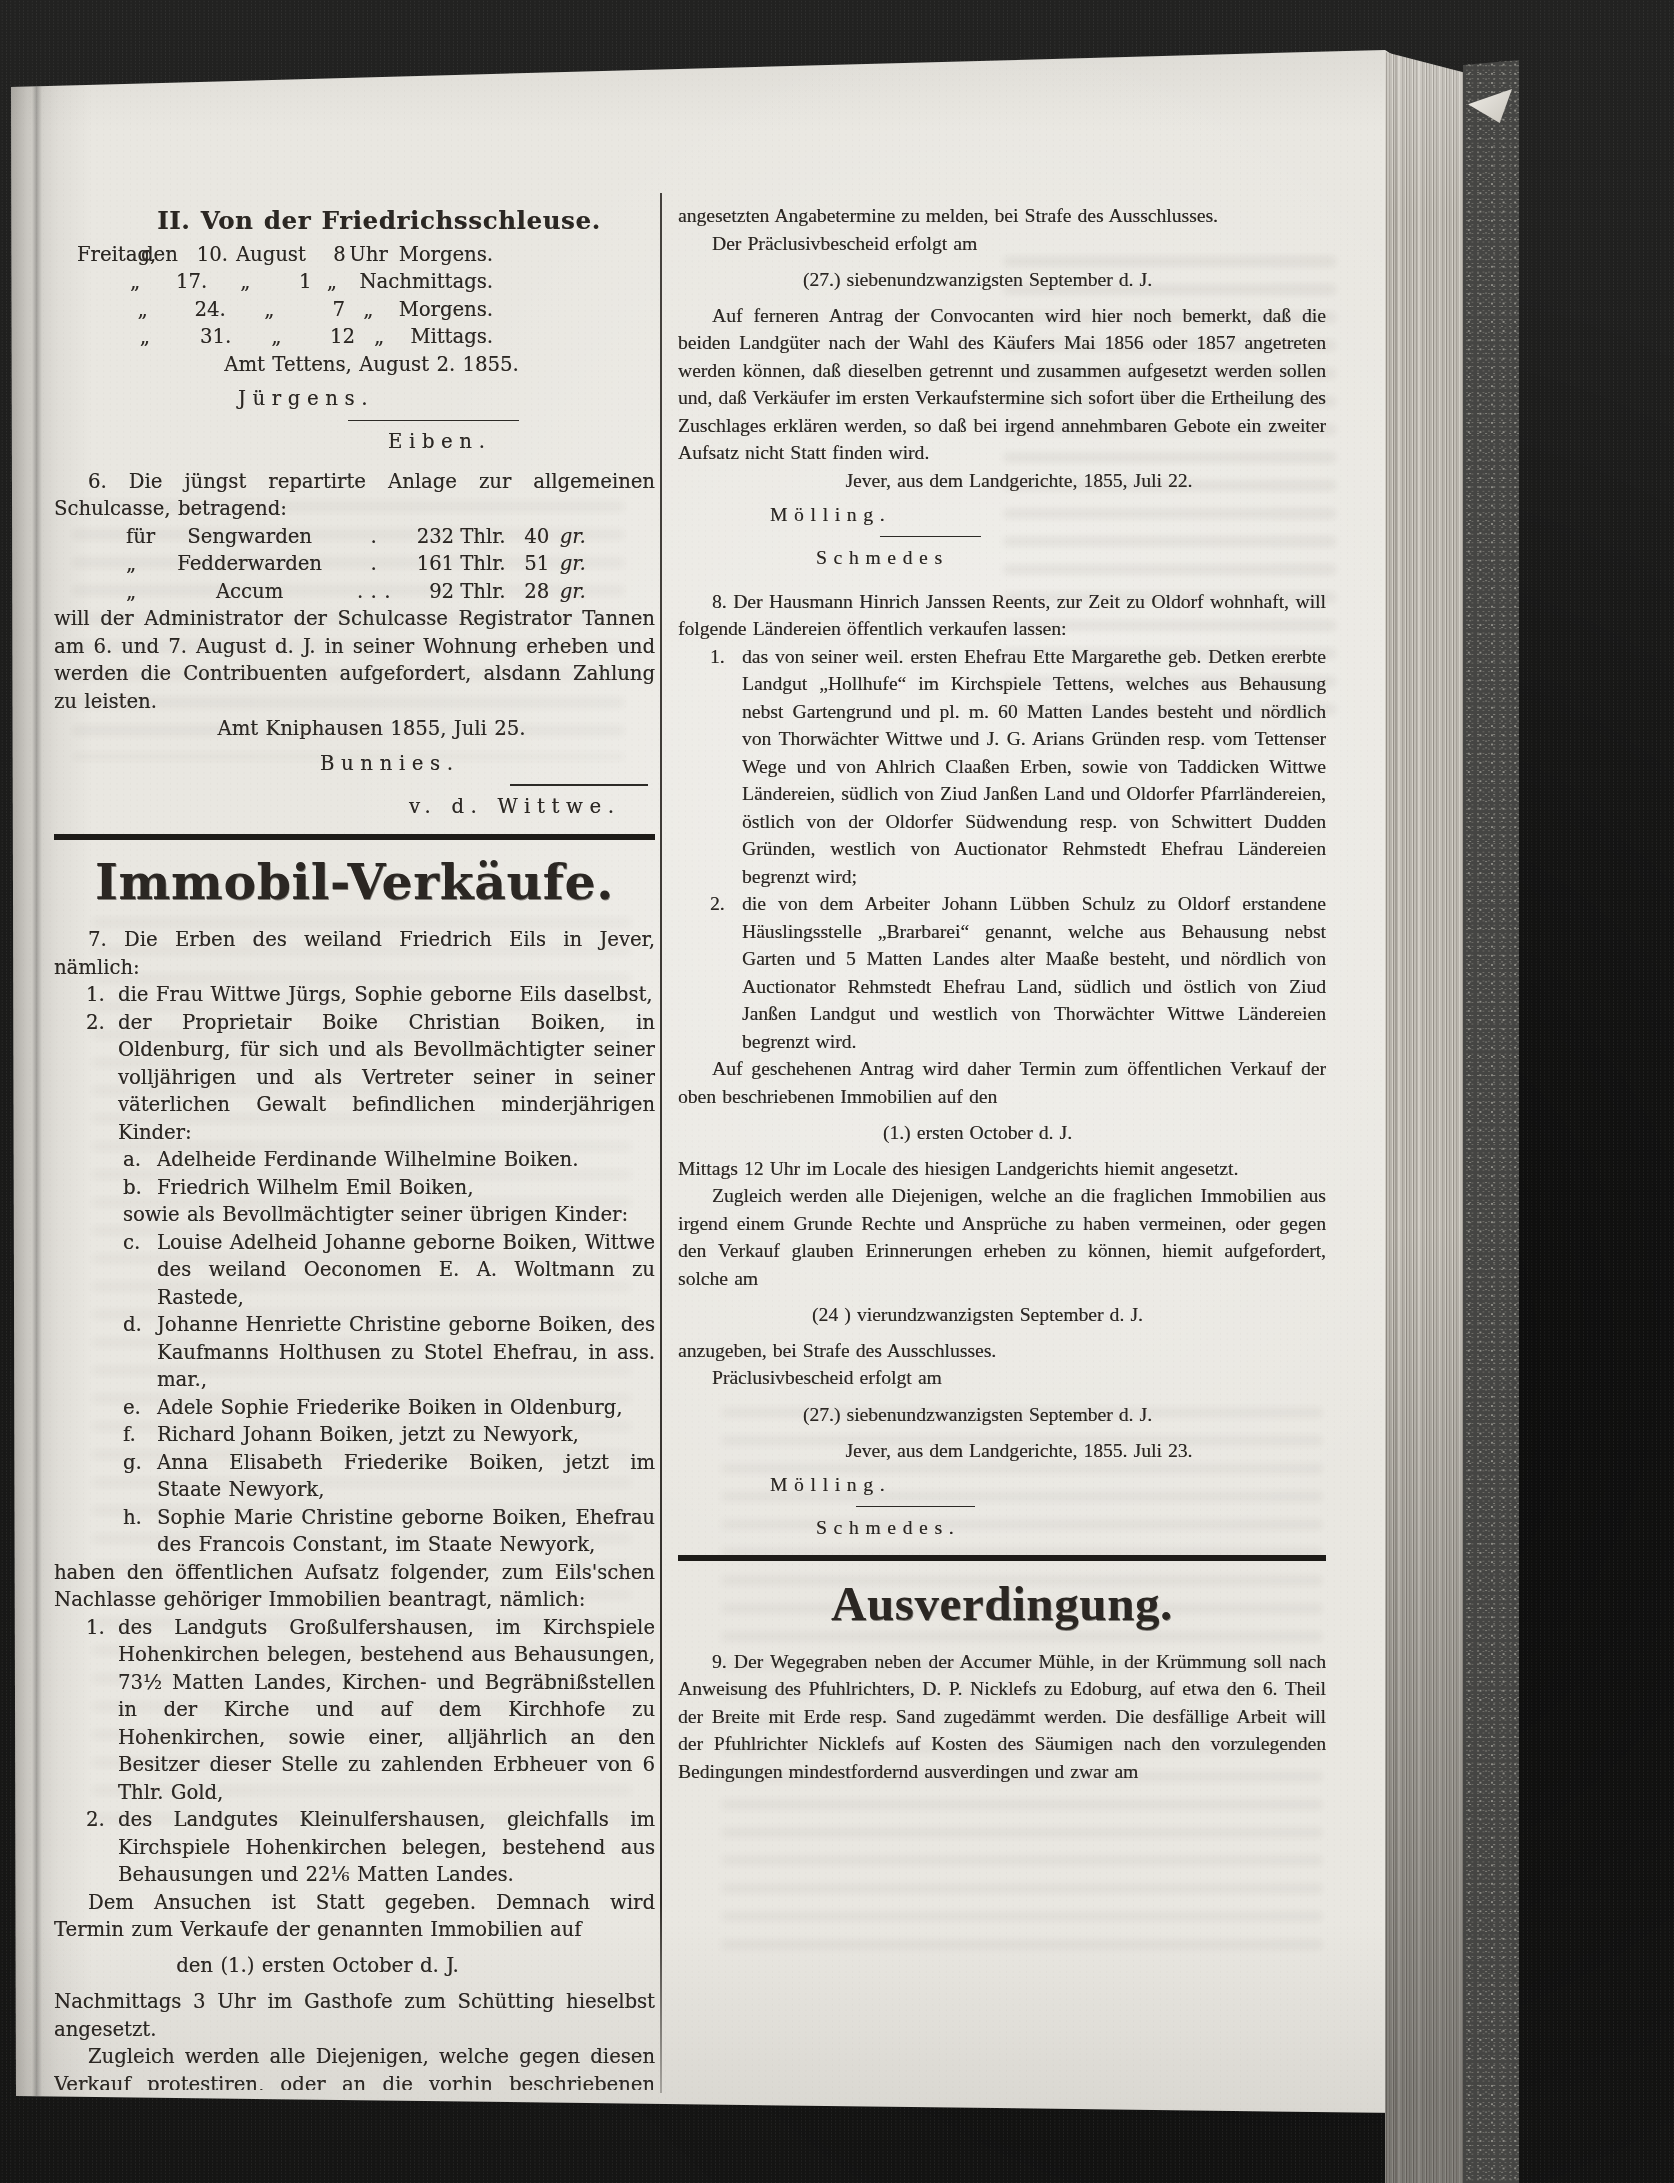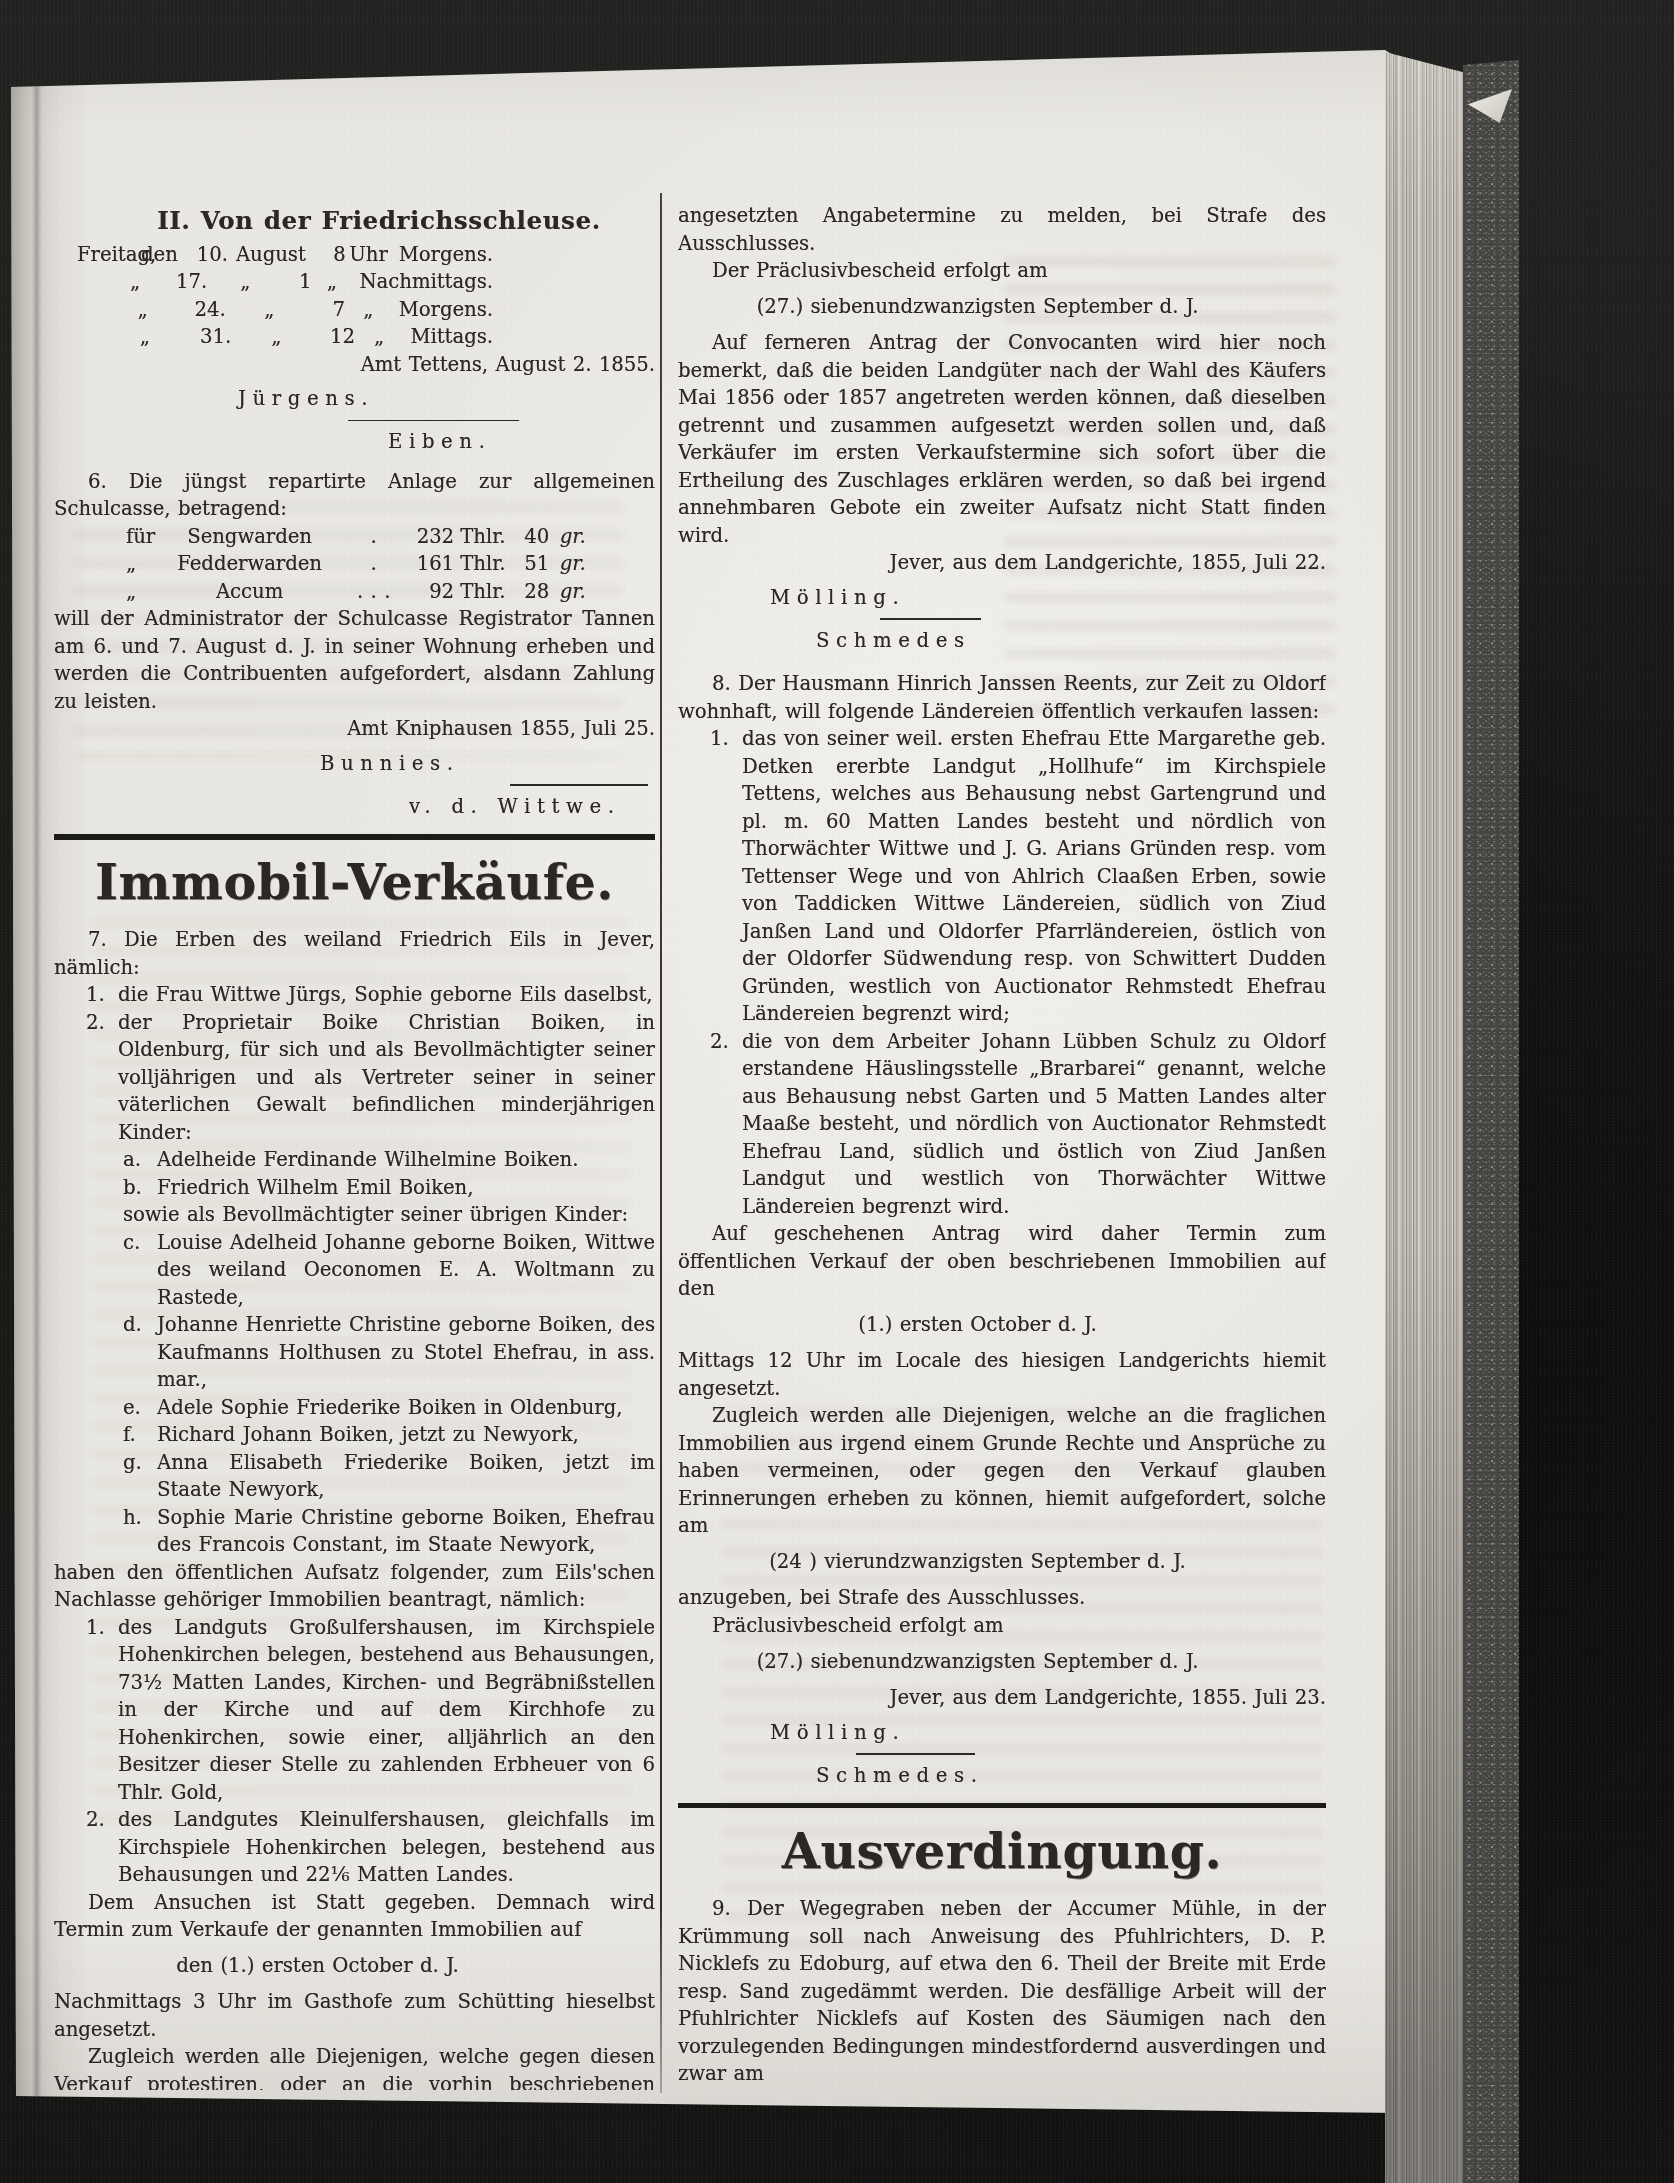--- a/index.html
+++ b/index.html
@@ -79,21 +79,21 @@
   .col{
     position:absolute;
     color:#2b2723;
     font-size:19.6px;line-height:27.5px;
     text-align:justify;
     word-spacing:1.2px;
     text-shadow:0.2px 0.2px 0.4px rgba(43,39,35,0.55);
     overflow:hidden;
   }
   .col-left{left:54px;top:207px;width:601px;height:1883px;}
-  .col-right{left:678px;top:202px;width:648px;height:1907px;}
+  .col-right{left:678px;top:202px;width:648px;height:1907px;font-family:Liberation Serif, serif;}
   .divider{
     position:absolute;left:660px;top:193px;width:2.4px;height:1900px;
     background:linear-gradient(180deg, rgba(40,36,32,0.85), rgba(40,36,32,0.95) 90%, rgba(40,36,32,0.3));
   }
 
   .p{margin:0;text-indent:34px;}
   .noindent{text-indent:0;}
   .subhead{
     font-size:24.5px;font-weight:bold;text-align:center;
     transform:translateX(24.5px);
@@ -101,21 +101,21 @@
   }
   .sched{margin-left:23px;width:416px;}
   .srow{display:flex;}
   .c-day{width:64px;}
   .c-art{width:49px;}
   .c-date{width:44px;text-align:right;}
   .c-mon{width:92px;text-align:center;}
   .c-hr{width:34px;text-align:right;}
   .c-un{width:49px;text-align:center;}
   .c-time{flex:1;padding-left:7.3px;text-align:left;}
-  .dateline{text-indent:34px;text-align:right;}
+  .dateline{text-indent:34px;text-align:center;}
   .sig{letter-spacing:0.34em;text-align:left;margin:7px 0;}
   .sig-juergens{padding-left:184px;}
   .sig-eiben{padding-left:334px;}
   .sig-bunnies{padding-left:266px;}
   .sig-bring{padding-left:355px;}
   .sig-moelling{padding-left:92px;}
   .sig-schmedes{padding-left:138px;}
   .sigrule{height:1.8px;background:#2c2a26;margin:3.7px 0;}
   .r-juergens{margin-left:294px;width:171px;}
   .r-bunnies{margin-left:456px;width:138px;}

